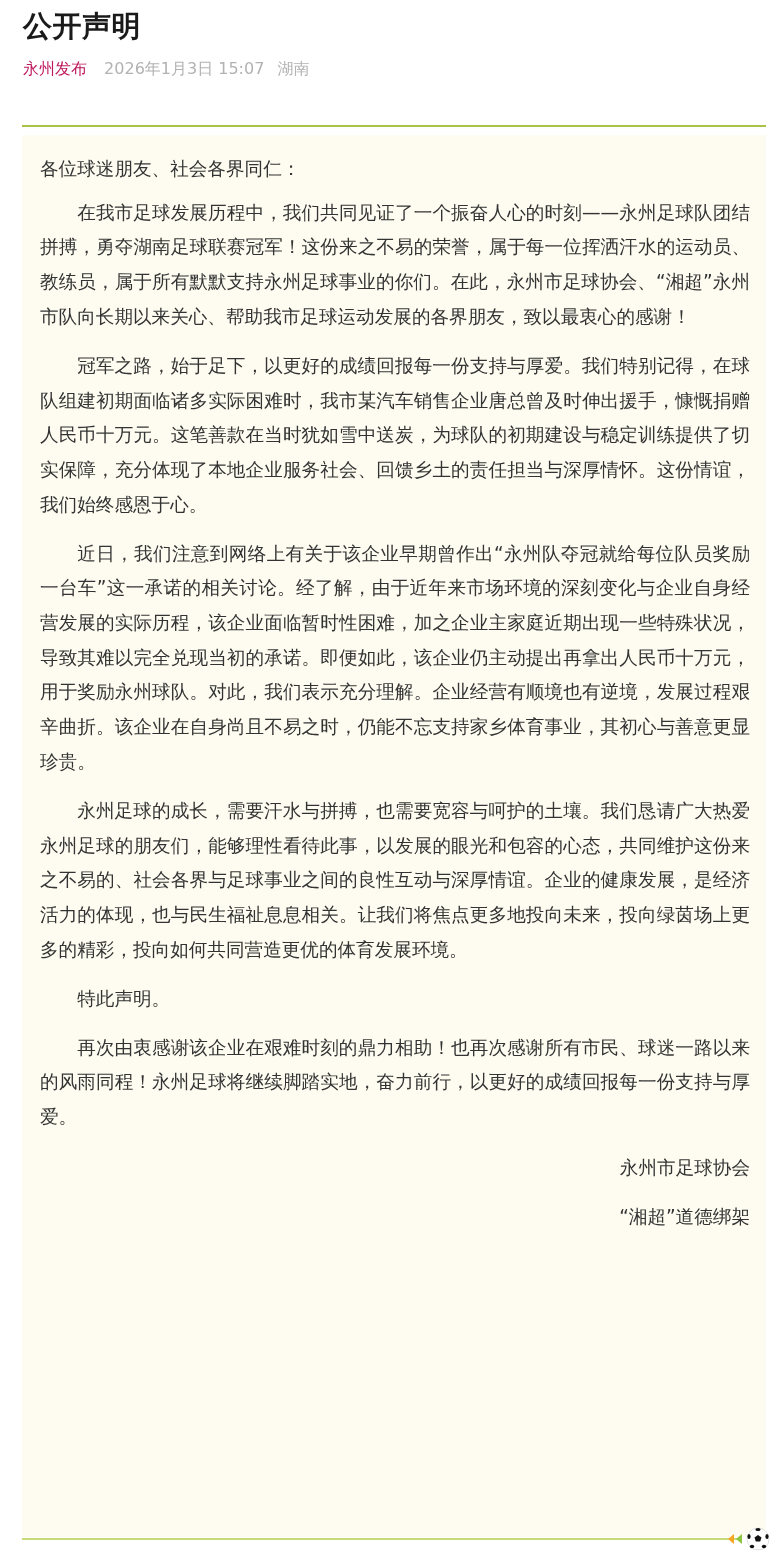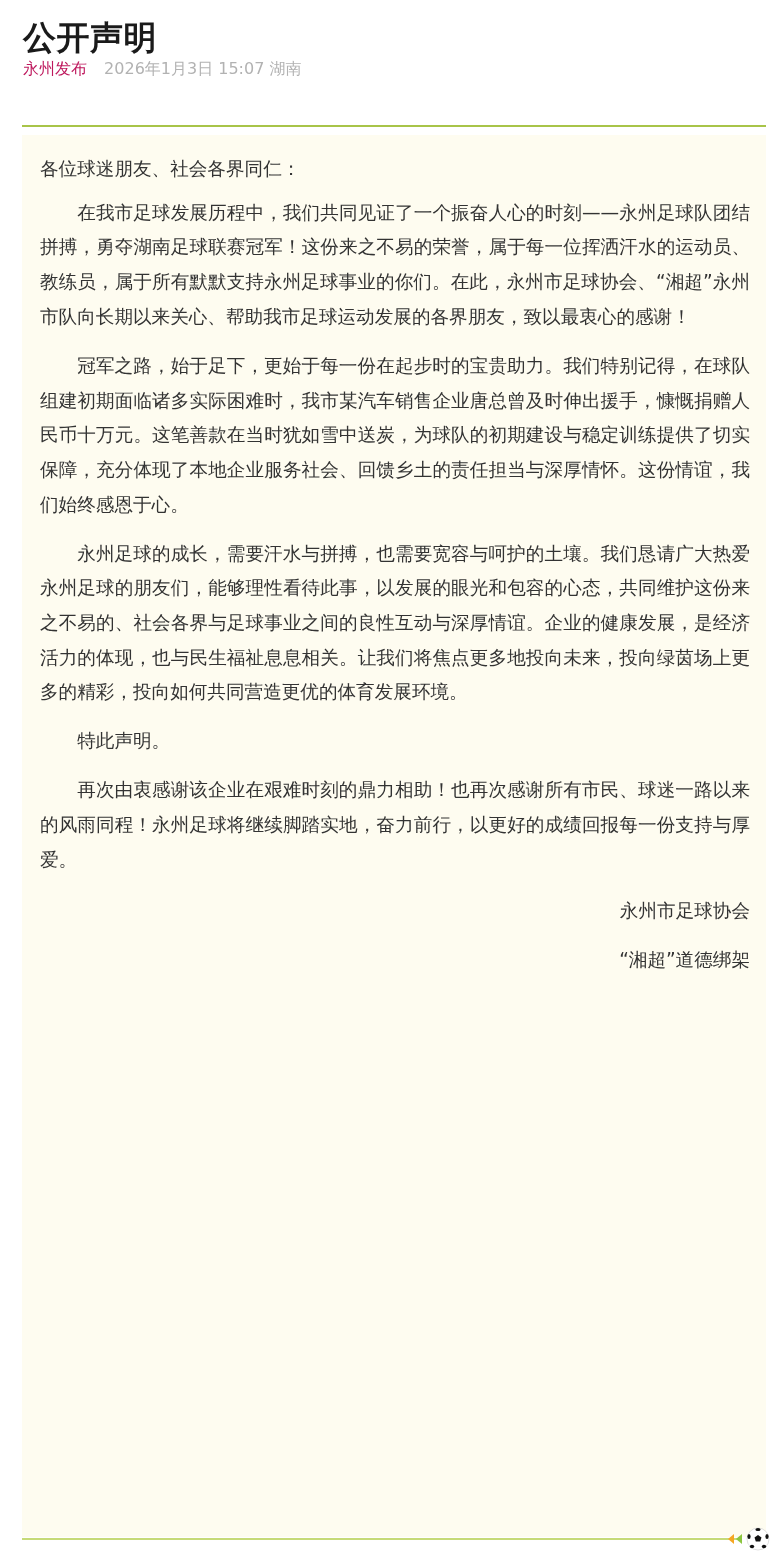--- a/index.html
+++ b/index.html
@@ -10,43 +10,43 @@
   body {
     width: 783px;
     height: 1557px;
     position: relative;
     overflow: hidden;
     font-family: "DejaVu Sans", "Liberation Sans", sans-serif;
   }
   .title {
     position: absolute;
     left: 23px;
-    top: 20px;
+    top: 8px;
     margin: 0;
-    font-size: 33px;
+    font-size: 29px;
     font-weight: bold;
     color: #1a1a1a;
     line-height: 36px;
     letter-spacing: 0.5px;
   }
   .meta {
     position: absolute;
     left: 23px;
     top: 57px;
     font-size: 16px;
     line-height: 24px;
     color: #b2b2b2;
     white-space: nowrap;
   }
   .meta .author {
     color: #be185d;
     margin-right: 12px;
     cursor: pointer;
   }
-  .meta .time { margin-right: 0; }
+  .meta .time { margin-right: 8px; }
   .rule-top {
     position: absolute;
     left: 22px;
     top: 125px;
     width: 744px;
     height: 2px;
     background: #a8c448;
   }
   .paper {
     position: absolute;
@@ -109,21 +109,22 @@
   <span class="loc">湖南</span>
 </div>
 
 <div class="rule-top"></div>
 
 <div class="paper"></div>
 
 <div class="content">
   <p class="greet">各位球迷朋友、社会各界同仁：</p>
   <p class="indent">在我市足球发展历程中，我们共同见证了一个振奋人心的时刻——永州足球队团结拼搏，勇夺湖南足球联赛冠军！这份来之不易的荣誉，属于每一位挥洒汗水的运动员、教练员，属于所有默默支持永州足球事业的你们。在此，永州市足球协会、“湘超”永州市队向长期以来关心、帮助我市足球运动发展的各界朋友，致以最衷心的感谢！</p>
-  <p class="indent">冠军之路，始于足下，更始于每一份在起步时的宝贵助力。我们特别记得，在球队组建初期面临诸多实际困难时，我市某汽车销售企业唐总曾及时伸出援手，慷慨捐赠人民币十万元。这笔善款在当时犹如雪中送炭，为球队的初期建设与稳定训练提供了切实保障，充分体现了本地企业服务社会、回馈乡土的责任担当与深厚情怀。这份情谊，我们始终感恩于心。</p>
+  <p class="indent">冠军之路，始于足下，以更好的成绩回报每一份支持与厚爱。我们特别记得，在球队组建初期面临诸多实际困难时，我市某汽车销售企业唐总曾及时伸出援手，慷慨捐赠人民币十万元。这笔善款在当时犹如雪中送炭，为球队的初期建设与稳定训练提供了切实保障，充分体现了本地企业服务社会、回馈乡土的责任担当与深厚情怀。这份情谊，我们始终感恩于心。</p>
+  <p class="indent">近日，我们注意到网络上有关于该企业早期曾作出“永州队夺冠就给每位队员奖励一台车”这一承诺的相关讨论。经了解，由于近年来市场环境的深刻变化与企业自身经营发展的实际历程，该企业面临暂时性困难，加之企业主家庭近期出现一些特殊状况，导致其难以完全兑现当初的承诺。即便如此，该企业仍主动提出再拿出人民币十万元，用于奖励永州球队。对此，我们表示充分理解。企业经营有顺境也有逆境，发展过程艰辛曲折。该企业在自身尚且不易之时，仍能不忘支持家乡体育事业，其初心与善意更显珍贵。</p>
   <p class="indent">永州足球的成长，需要汗水与拼搏，也需要宽容与呵护的土壤。我们恳请广大热爱永州足球的朋友们，能够理性看待此事，以发展的眼光和包容的心态，共同维护这份来之不易的、社会各界与足球事业之间的良性互动与深厚情谊。企业的健康发展，是经济活力的体现，也与民生福祉息息相关。让我们将焦点更多地投向未来，投向绿茵场上更多的精彩，投向如何共同营造更优的体育发展环境。</p>
   <p class="indent">特此声明。</p>
   <p class="indent">再次由衷感谢该企业在艰难时刻的鼎力相助！也再次感谢所有市民、球迷一路以来的风雨同程！永州足球将继续脚踏实地，奋力前行，以更好的成绩回报每一份支持与厚爱。</p>
   <div class="sign-block">
     <p>永州市足球协会</p>
     <p>“湘超”道德绑架</p>
   </div>
 </div>
 
 <div class="rule-bottom"></div>

